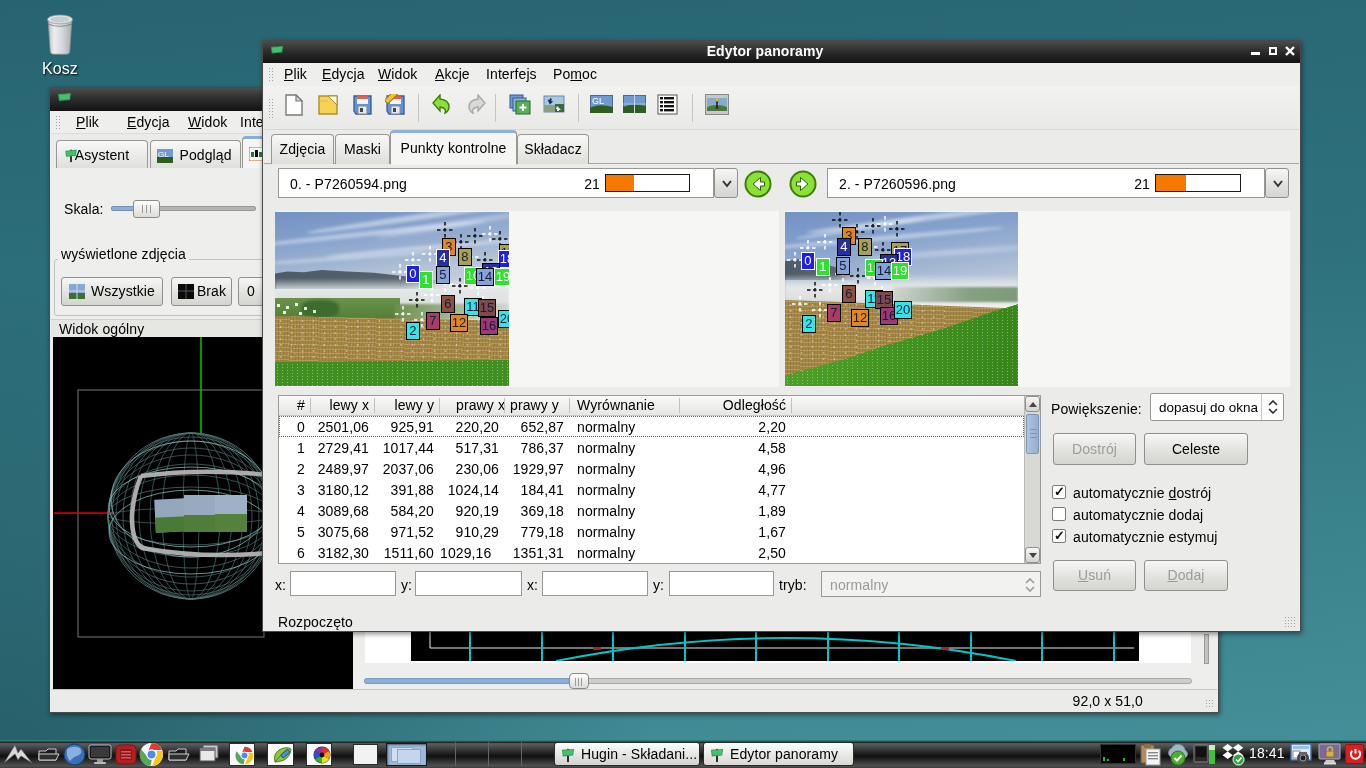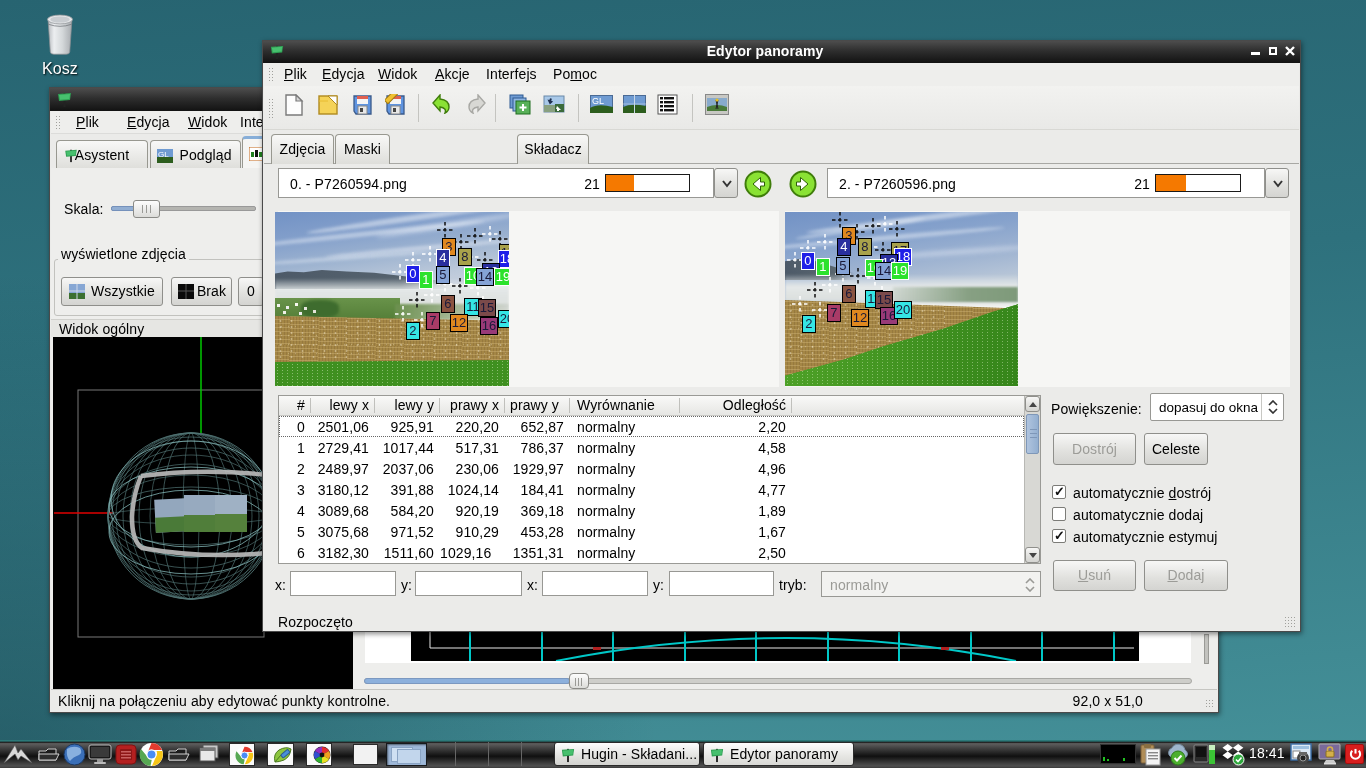--- a/index.html
+++ b/index.html
@@ -194,21 +194,20 @@
         <rect x="530" y="15" width="8" height="3" fill="#b02020"></rect>
       </svg>
     </div>
     <div class="abs" style="left:1154px;top:546px;width:5px;height:30px;background:#c2c2be;border:1px solid #9a9a96;"></div>
     <div class="abs" style="left:314px;top:590px;width:828px;height:6px;background:#cececa;border:1px solid #a8a8a4;border-radius:3px;"></div>
     <div class="abs" style="left:314px;top:590px;width:206px;height:6px;background:#8cb0dc;border:1px solid #7b98c0;border-radius:3px;"></div>
     <div class="abs" style="left:519px;top:585px;width:20px;height:16px;background:linear-gradient(#fdfdfd,#dcdcd9);border:1px solid #8a8a86;border-radius:4px;">
       <div style="position:absolute;left:5px;top:4px;width:1px;height:8px;background:#9a9a96;box-shadow:3px 0 #9a9a96, 6px 0 #9a9a96;"></div>
       </div>
     <div class="abs" style="left:1px;bottom:1px;right:1px;height:22px;background:#ebebe9;border-top:1px solid #c6c6c2;">
-      <span style="position:absolute;left:7px;top:3px;">Kliknij na połączeniu aby edytować punkty kontrolne.</span>
       <span style="position:absolute;right:74px;top:3px;">92,0 x 51,0</span>
       <div class="grip" style="right:2px;bottom:2px;width:10px;height:10px;"></div>
     </div>
   </div>
   <div id="editor" class="win" style="left:262px; top:40px; width:1039px; height:592px;">
     <div class="titlebar">
       <svg class="abs" style="left:6px;top:3px" width="16" height="16" viewBox="0 0 17 17">
           <rect x="7.5" y="2" width="2" height="14" fill="#222"></rect>
           <path d="M2 3 L15 2 L14 9 L3 10 Z" fill="#2e9e52"></path>
           <path d="M3 4 L14 3 L13.4 8 L4 8.8 Z" fill="#47c06e"></path>
@@ -309,20 +308,21 @@
         </div>
       <div class="abs" style="left:154px;top:8px;width:1px;height:28px;background:#c4c4c0;"></div>
       <div class="abs" style="left:231px;top:8px;width:1px;height:28px;background:#c4c4c0;"></div>
       <div class="abs" style="left:314px;top:8px;width:1px;height:28px;background:#c4c4c0;"></div>
       <div class="abs" style="left:428px;top:8px;width:1px;height:28px;background:#c4c4c0;"></div>
     </div>
 
     <div class="abs" style="left:1px;top:89px;right:1px;height:34px;background:#ebebe9;border-bottom:1px solid #a8a8a4;">
       <div class="tab" style="left:7px;top:4px;width:63px;height:30px;line-height:29px;">Zdjęcia</div>
       <div class="tab" style="left:71px;top:4px;width:55px;height:30px;line-height:29px;">Maski</div>
+      <div class="tab active" style="left:126px;top:0px;width:127px;height:35px;line-height:30px;border-top:3px solid #8cb2da;border-bottom:1px solid #f5f5f3;z-index:2;">Punkty kontrolne</div>
       <div class="tab" style="left:253px;top:4px;width:72px;height:30px;line-height:29px;">Składacz</div>
     </div>
     <div id="edbody" class="abs" style="left:1px;top:124px;right:1px;bottom:1px;background:#ebebe9;">
 
       <div class="input" style="left:14px;top:3px;width:436px;height:30px;">
         <span style="position:absolute;left:11px;top:7px;">0. - P7260594.png</span>
         <span style="position:absolute;right:113px;top:7px;">21</span>
         <div style="position:absolute;left:326px;top:5px;width:85px;height:18px;border:1px solid #1a1a1a;background:#fff;">
           <div style="position:absolute;left:0;top:0;width:28px;height:16px;background:#f57900;"></div>
           </div>
@@ -473,21 +473,21 @@
       </div>
 
       <div class="abs" style="left:14px;top:230px;width:763px;height:169px;border:1px solid #9a9a96;background:#fff;">
         <div id="thead" class="abs" style="left:0;top:0;right:16px;height:20px;background:linear-gradient(#f9f9f8,#e6e6e3);border-bottom:1px solid #c9c9c5;">
             <div style="position:absolute;top:0;height:19px;line-height:19px;left:0px;width:32px;text-align:right;padding-right:6px;">#</div>
             <div style="position:absolute;top:2px;height:15px;left:31px;width:1px;background:#c0c0bc;"></div>
             <div style="position:absolute;top:0;height:19px;line-height:19px;left:32px;width:64px;text-align:right;padding-right:6px;">lewy x</div>
             <div style="position:absolute;top:2px;height:15px;left:95px;width:1px;background:#c0c0bc;"></div>
             <div style="position:absolute;top:0;height:19px;line-height:19px;left:96px;width:65px;text-align:right;padding-right:6px;">lewy y</div>
             <div style="position:absolute;top:2px;height:15px;left:160px;width:1px;background:#c0c0bc;"></div>
-            <div style="position:absolute;top:0;height:19px;line-height:19px;left:161px;width:65px;text-align:right;padding-right:6px;">prawy x</div>
+            <div style="position:absolute;top:0;height:19px;line-height:19px;left:161px;width:65px;text-align:right;">prawy x</div>
             <div style="position:absolute;top:2px;height:15px;left:225px;width:1px;background:#c0c0bc;"></div>
             <div style="position:absolute;top:0;height:19px;line-height:19px;left:226px;width:65px;text-align:center;padding-right:6px;">prawy y</div>
             <div style="position:absolute;top:2px;height:15px;left:290px;width:1px;background:#c0c0bc;"></div>
             <div style="position:absolute;top:0;height:19px;line-height:19px;left:291px;width:110px;text-align:left;padding-left:7px;">Wyrównanie</div>
             <div style="position:absolute;top:2px;height:15px;left:400px;width:1px;background:#c0c0bc;"></div>
             <div style="position:absolute;top:0;height:19px;line-height:19px;left:401px;width:112px;text-align:right;padding-right:6px;">Odległość</div>
             <div style="position:absolute;top:2px;height:15px;left:512px;width:1px;background:#c0c0bc;"></div>
           </div>
         <div id="trows" class="abs" style="left:0;top:20px;right:16px;bottom:0;">
             <div style="position:absolute;left:0;right:0;top:0px;height:21px;outline:1px dotted #666;outline-offset:-1px;">
@@ -533,21 +533,21 @@
               <div style="position:absolute;top:3px;left:161px;width:65px;text-align:right;padding-right:6px;">920,19</div>
               <div style="position:absolute;top:3px;left:226px;width:65px;text-align:right;padding-right:6px;">369,18</div>
               <div style="position:absolute;top:3px;left:291px;width:110px;text-align:left;padding-left:7px;">normalny</div>
               <div style="position:absolute;top:3px;left:401px;width:112px;text-align:right;padding-right:6px;">1,89</div>
             </div>
             <div style="position:absolute;left:0;right:0;top:105px;height:21px;">
               <div style="position:absolute;top:3px;left:0px;width:32px;text-align:right;padding-right:6px;">5</div>
               <div style="position:absolute;top:3px;left:32px;width:64px;text-align:right;padding-right:6px;">3075,68</div>
               <div style="position:absolute;top:3px;left:96px;width:65px;text-align:right;padding-right:6px;">971,52</div>
               <div style="position:absolute;top:3px;left:161px;width:65px;text-align:right;padding-right:6px;">910,29</div>
-              <div style="position:absolute;top:3px;left:226px;width:65px;text-align:right;padding-right:6px;">453,28</div>
+              <div style="position:absolute;top:3px;left:226px;width:65px;text-align:right;padding-right:6px;">779,18</div>
               <div style="position:absolute;top:3px;left:291px;width:110px;text-align:left;padding-left:7px;">normalny</div>
               <div style="position:absolute;top:3px;left:401px;width:112px;text-align:right;padding-right:6px;">1,67</div>
             </div>
             <div style="position:absolute;left:0;right:0;top:126px;height:21px;">
               <div style="position:absolute;top:3px;left:0px;width:32px;text-align:right;padding-right:6px;">6</div>
               <div style="position:absolute;top:3px;left:32px;width:64px;text-align:right;padding-right:6px;">3182,30</div>
               <div style="position:absolute;top:3px;left:96px;width:65px;text-align:right;padding-right:6px;">1511,60</div>
               <div style="position:absolute;top:3px;left:161px;width:65px;text-align:left;padding-right:6px;">1029,16</div>
               <div style="position:absolute;top:3px;left:226px;width:65px;text-align:right;padding-right:6px;">1351,31</div>
               <div style="position:absolute;top:3px;left:291px;width:110px;text-align:left;padding-left:7px;">normalny</div>
@@ -575,21 +575,21 @@
       <div class="input" style="left:886px;top:228px;width:134px;height:28px;border-radius:2px;">
         <span style="position:absolute;left:8px;top:6px;font-size:13.5px;letter-spacing:0;">dopasuj do okna</span>
         <div style="position:absolute;right:0;top:0;width:22px;height:26px;border-left:1px solid #c8c8c4;">
           <svg width="10" height="14" style="position:absolute;left:6px;top:6px">
               <path d="M1 5 L5 1 L9 5" fill="none" stroke="#333" stroke-width="1.6"></path>
               <path d="M1 9 L5 13 L9 9" fill="none" stroke="#333" stroke-width="1.6"></path>
             </svg>
         </div>
       </div>
       <div class="btn disabled" style="left:789px;top:268px;width:83px;height:32px;line-height:30px;">Dostrój</div>
-      <div class="btn" style="left:880px;top:268px;width:64px;height:32px;line-height:30px;">Celeste</div>
+      <div class="btn" style="left:880px;top:268px;width:104px;height:32px;line-height:30px;">Celeste</div>
       <div class="cb" style="left:788px;top:320px;">
           <span class="tick">✓</span>
         </div>
       <div class="abs" style="left:809px;top:320px;">automatycznie <span class="mn">d</span>ostrój</div>
       <div class="cb" style="left:788px;top:342px;"></div>
       <div class="abs" style="left:809px;top:342px;">automatycznie dodaj</div>
       <div class="cb" style="left:788px;top:364px;">
           <span class="tick">✓</span>
         </div>
       <div class="abs" style="left:809px;top:364px;">automatycznie estymuj</div>

